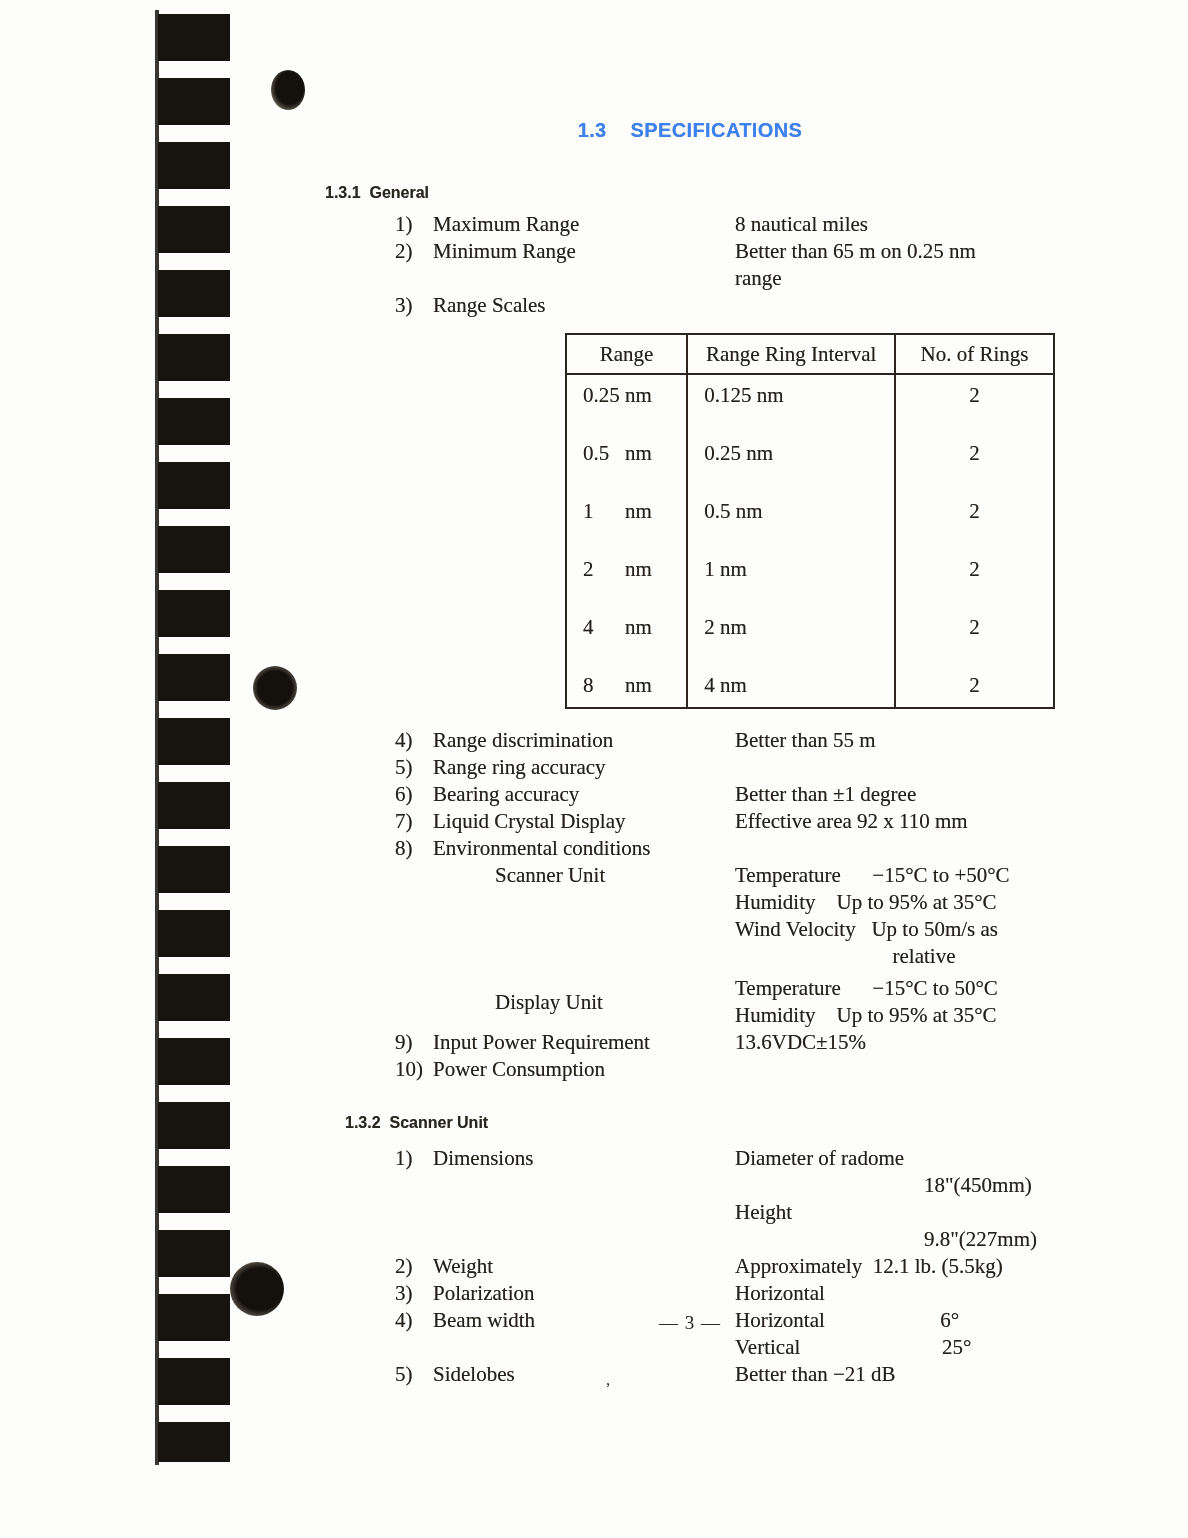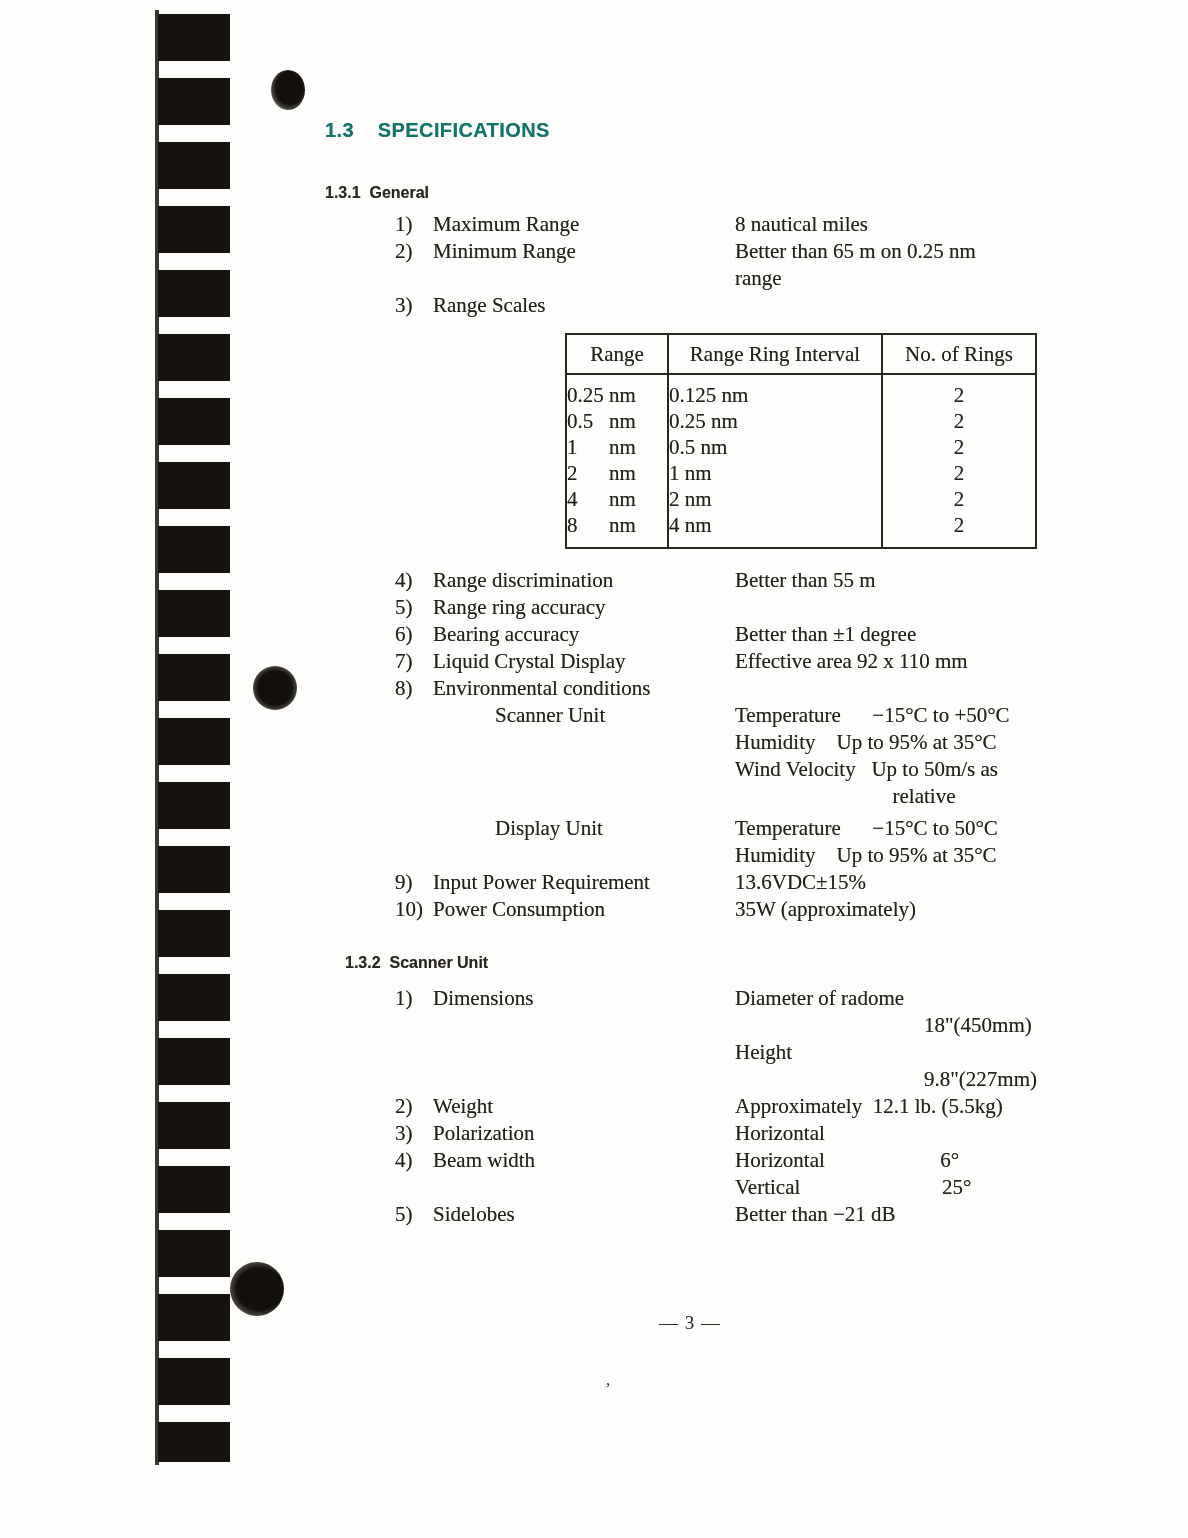--- a/index.html
+++ b/index.html
@@ -24,52 +24,52 @@
     background:radial-gradient(ellipse at 55% 50%,#14110d 0 55%,#4a443c 70%,rgba(120,110,95,.28) 82%,transparent 88%);}
 
   
   .content{
     position:absolute;left:325px;top:120px;width:730px;
     font-size:21px;line-height:27px;
     text-shadow:0 0 .5px rgba(45,38,30,.5);
   }
   h1.title{
     margin:0 0 45px 0;font:bold 20px/20px "Liberation Sans","DejaVu Sans",sans-serif;
-    letter-spacing:.4px;color:#0f766e;white-space:pre-wrap;
+    letter-spacing:.4px;color:#3b82f6;white-space:pre-wrap;text-align:center;
   }
   h2.subhead{
     margin:0 0 10px 0;font:bold 16px/16px "Liberation Sans","DejaVu Sans",sans-serif;
     color:#2a2620;white-space:pre-wrap;
   }
   h2.subhead.second{margin-top:32px;margin-bottom:14px;margin-left:20px;}
   .spec-row{display:flex;align-items:flex-start;padding-left:70px;}
   .num{flex:none;width:38px;white-space:pre-wrap;}
   .label{flex:none;width:302px;white-space:pre-wrap;}
   .value{flex:1;white-space:pre-wrap;}
   .env-row{display:flex;align-items:flex-start;padding-left:170px;}
-  .env-row.second{margin-top:5px;}
+  .env-row.second{margin-top:5px;align-items:center;}
   .env-sublabel{flex:none;width:240px;white-space:pre-wrap;}
   .env-value{flex:1;white-space:pre-wrap;font-family:Liberation Serif, serif;}
 
   
   table.range-table{
     border-collapse:collapse;margin:14px 0 18px 240px;
     font-size:21px;color:#24201c;
   }
   table.range-table,
   table.range-table th,
   table.range-table td{border-color:#2a2520;}
   table.range-table{border:2px solid #2a2520;}
   table.range-table th{
     border-left:2px solid #2a2520;border-right:2px solid #2a2520;border-bottom:2px solid #2a2520;
     font-weight:normal;height:38px;text-align:center;padding:0 14px;
   }
   table.range-table td{
     border-left:2px solid #2a2520;border-right:2px solid #2a2520;
-    line-height:26px;padding:0;vertical-align:top;
+    line-height:26px;padding:16px;vertical-align:top;
   }
   td.c-range{width:100px;text-align:left;padding-left:20px;white-space:pre-wrap;}
   td.c-int{width:212px;text-align:left;}
   td.c-rings{width:152px;text-align:center;}
   tbody tr:first-child td{padding-top:7px;}
   tbody tr:last-child td{padding-bottom:9px;}
 
   .pageno{
     position:absolute;left:325px;top:1312px;width:730px;text-align:center;
     font-size:19px;letter-spacing:1px;
@@ -193,21 +193,20 @@
     </div>
 
     <div class="spec-row">
       <span class="num">9)</span>
       <span class="label">Input Power Requirement</span>
       <span class="value">13.6VDC±15%</span>
     </div>
     <div class="spec-row">
       <span class="num">10)</span>
       <span class="label">Power Consumption</span>
-      <span class="value">35W (approximately)</span>
     </div>
 
     <h2 class="subhead second">1.3.2  Scanner Unit</h2>
 
     <div class="spec-row">
       <span class="num">1)</span>
       <span class="label">Dimensions</span>
       <span class="value">Diameter of radome
                                     18"(450mm)
 Height

